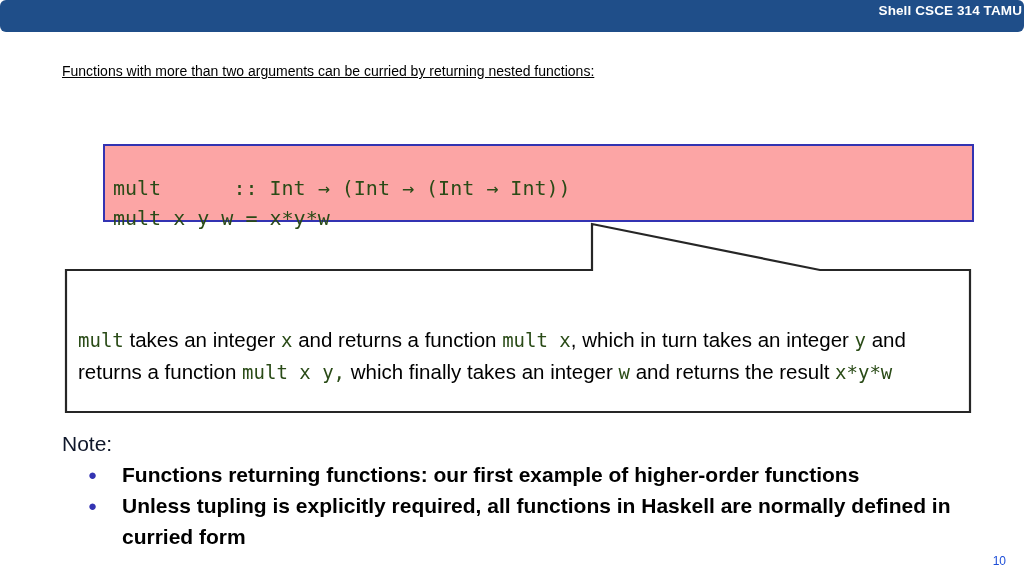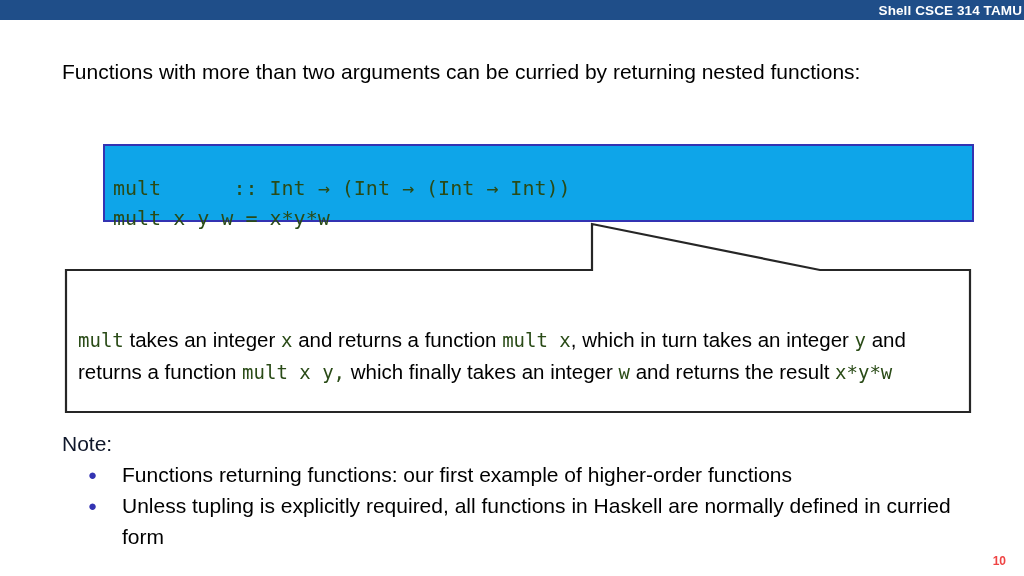--- a/index.html
+++ b/index.html
@@ -14,58 +14,60 @@
     overflow: hidden;
     position: relative;
   }
 
   
   #banner {
     position: absolute;
     left: 0;
     top: 0;
     width: 1024px;
-    height: 20px;
+    height: 32px;
     background: #1F4E89;
     box-sizing: border-box;
+    border-radius: 6px;
   }
   #banner-title {
     position: absolute;
     right: 2px;
     top: 3px;
     color: #ffffff;
     font-size: 13.5px;
     font-weight: bold;
     letter-spacing: 0.1px;
     white-space: nowrap;
     font-family: "Liberation Sans", sans-serif;
   }
 
   
   #intro {
     position: absolute;
     left: 62px;
     top: 56px;
     width: 820px;
-    font-size: 21px;
+    font-size: 14px;
     line-height: 31px;
     color: #000000;
     font-family: "Liberation Sans", sans-serif;
+    text-decoration: underline;
   }
 
   
   #code-box {
     position: absolute;
     left: 103px;
     top: 144px;
     width: 871px;
     height: 78px;
     border: 2.5px solid #3333B2;
     box-sizing: border-box;
-    background: #0ea5e9;
+    background: #fca5a5;
   }
   #code-text {
     position: absolute;
     left: 8px;
     top: 7px;
     font-family: "DejaVu Sans Mono", monospace;
     font-size: 20px;
     line-height: 30px;
     color: #2A4B17;
     white-space: pre;
@@ -128,30 +130,31 @@
     flex: 0 0 auto;
     width: 34px;
     text-align: left;
     padding-left: 8px;
     color: #3333B2;
     font-size: 15px;
     line-height: 31px;
   }
   .note-text {
     flex: 1 1 auto;
+    font-weight: bold;
   }
 
   
   #page-number {
     position: absolute;
     right: 18px;
     bottom: 8px;
     font-size: 12px;
-    font-weight: bold;
-    color: #ef4444;
+    font-weight: normal;
+    color: #1d4ed8;
   }
 </style>
 </head>
 <body>
 
 <div id="banner">
   <div id="banner-title">Shell CSCE 314 TAMU</div>
 </div>
 
 <div id="intro">Functions with more than two arguments can be curried by returning nested functions:</div>

